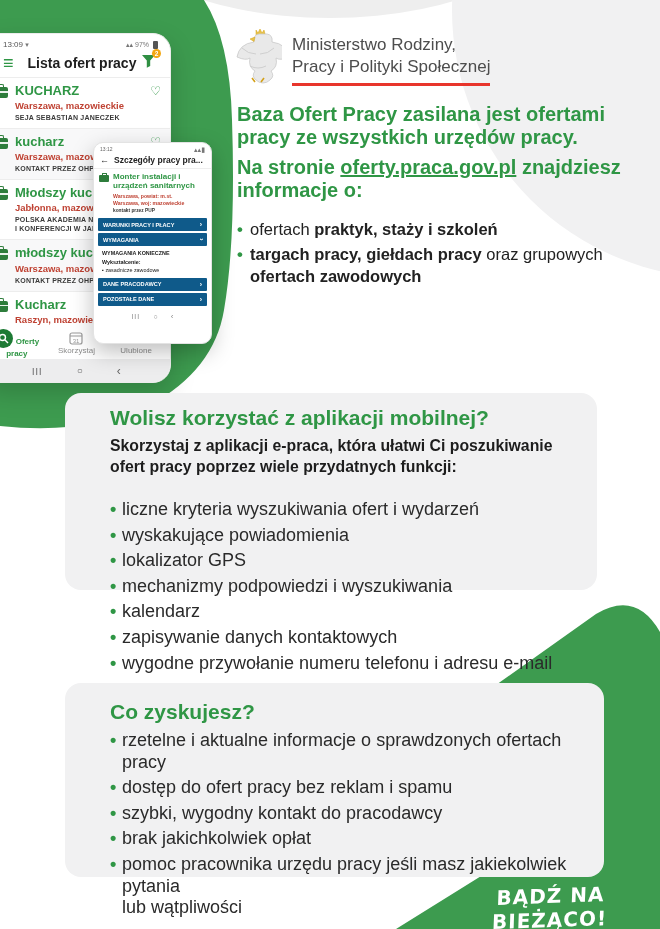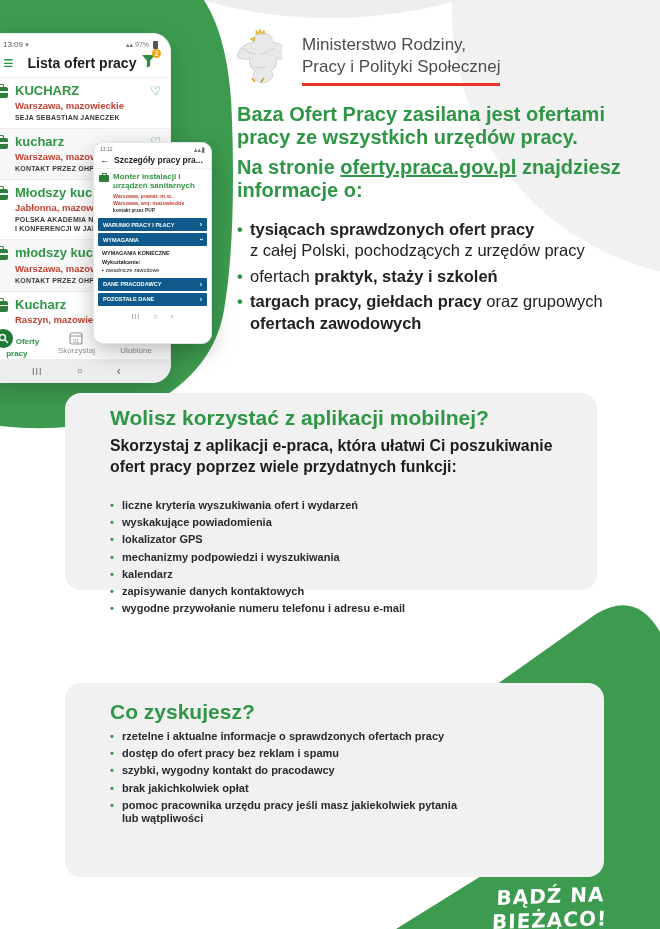--- a/index.html
+++ b/index.html
@@ -1,42 +1,42 @@
 <!DOCTYPE html>
 <html style="--green: #3d9b4f; --green-text: #2f9645; --red-text: #bf4233; --blue: #0f5a8a; --badge-yellow: #f3a712; --panel-gray: #f1f1f2; --ministry-red: #e8352c;"><head>
 <meta charset="utf-8">
 <style>
   html,body{margin:0;padding:0;background:#fff;}
   .poster{position:relative;width:660px;height:929px;background:#fff;overflow:hidden;
           font-family:"Liberation Sans",sans-serif;color:#262626;}
   .bg{position:absolute;left:0;top:0;}
 
   
-  .logo{position:absolute;left:234px;top:26px;display:flex;gap:20px;align-items:flex-start;}
+  .logo{position:absolute;left:234px;top:26px;display:flex;gap:10px;align-items:flex-start;}
   .logo-text{font-size:17px;line-height:1.3;color:#4d4d4d;padding-top:8px;}
   .logo-rule{height:3px;background:var(--ministry-red);margin-top:5px;}
 
   
   .intro{position:absolute;left:237px;top:103px;width:414px;}
   .intro h1{font-size:20px;line-height:1.15;font-weight:bold;color:var(--green-text);margin:0 0 7px;}
   .intro .line2{font-size:20px;line-height:1.15;font-weight:bold;color:var(--green-text);margin:0 0 17px;}
   .intro .line2 a{color:var(--green-text);text-decoration:underline;}
   ul.blist{list-style:none;margin:0;padding:0;}
   ul.blist li{position:relative;padding-left:13px;margin-bottom:4px;font-size:16.5px;line-height:1.3;color:#222;}
   ul.blist li::before{content:"•";position:absolute;left:0;color:var(--green-text);font-weight:bold;}
 
   
   .panel{position:absolute;background:var(--panel-gray);border-radius:16px;box-sizing:border-box;}
   #panel-app{left:65px;top:393px;width:532px;height:197px;padding:13px 22px 0 45px;}
   #panel-benefits{left:65px;top:683px;width:539px;height:194px;padding:17px 22px 0 45px;}
   .panel h2{font-size:21px;color:var(--green-text);margin:0 0 6px;font-weight:bold;}
   .panel-intro{font-size:15.8px;font-weight:bold;line-height:1.3;color:#1d1d1d;margin:0 0 22px;width:470px;}
   ul.plist{list-style:none;margin:0;padding:0;}
-  ul.plist li{position:relative;padding-left:12px;margin-bottom:4px;font-size:11px;line-height:1.2;
-              color:#2a2a2a;white-space:pre-line;font-weight:bold;}
+  ul.plist li{position:relative;padding-left:12px;margin-bottom:4px;font-size:18px;line-height:1.2;
+              color:#2a2a2a;white-space:pre-line;}
   ul.plist li::before{content:"•";position:absolute;left:0;color:var(--green-text);font-weight:bold;}
 
   
   .badge{position:absolute;left:445px;top:884px;width:210px;text-align:center;color:#fff;
          font-size:20px;font-weight:bold;letter-spacing:1px;transform:rotate(-2deg) skewX(-4deg);
          font-family:"DejaVu Sans",sans-serif;}
 
   
   .phone1{position:absolute;left:-18px;top:33px;width:187px;height:348px;background:#fff;
           border-radius:18px;box-shadow:0 10px 26px rgba(0,0,0,.18);overflow:hidden;border:1px solid #ececec;}
@@ -259,21 +259,20 @@
       <div class="logo-rule"></div>
     </div>
   </div>
 
   <div class="intro">
     <h1>Baza Ofert Pracy zasilana jest ofertami pracy ze wszystkich urzędów pracy.</h1>
     <div class="line2">
       <span>Na stronie </span><a href="#">oferty.praca.gov.pl</a><span> znajdziesz informacje o:</span>
     </div>
     <ul class="blist">
-        <li><b>tysiącach sprawdzonych ofert pracy</b><br><span>z całej Polski, pochodzących z urzędów pracy</span></li>
         <li><span>ofertach </span><b>praktyk, staży i szkoleń</b></li>
         <li><b>targach pracy, giełdach pracy</b><span> oraz grupowych </span><br><b>ofertach zawodowych</b></li>
       </ul>
   </div>
 
   <div class="panel" id="panel-app">
     <h2>Wolisz korzystać z aplikacji mobilnej?</h2>
     <p class="panel-intro">Skorzystaj z aplikacji e-praca, która ułatwi Ci poszukiwanie ofert pracy poprzez wiele przydatnych funkcji:</p>
     <ul class="plist">
         <li>liczne kryteria wyszukiwania ofert i wydarzeń</li>

